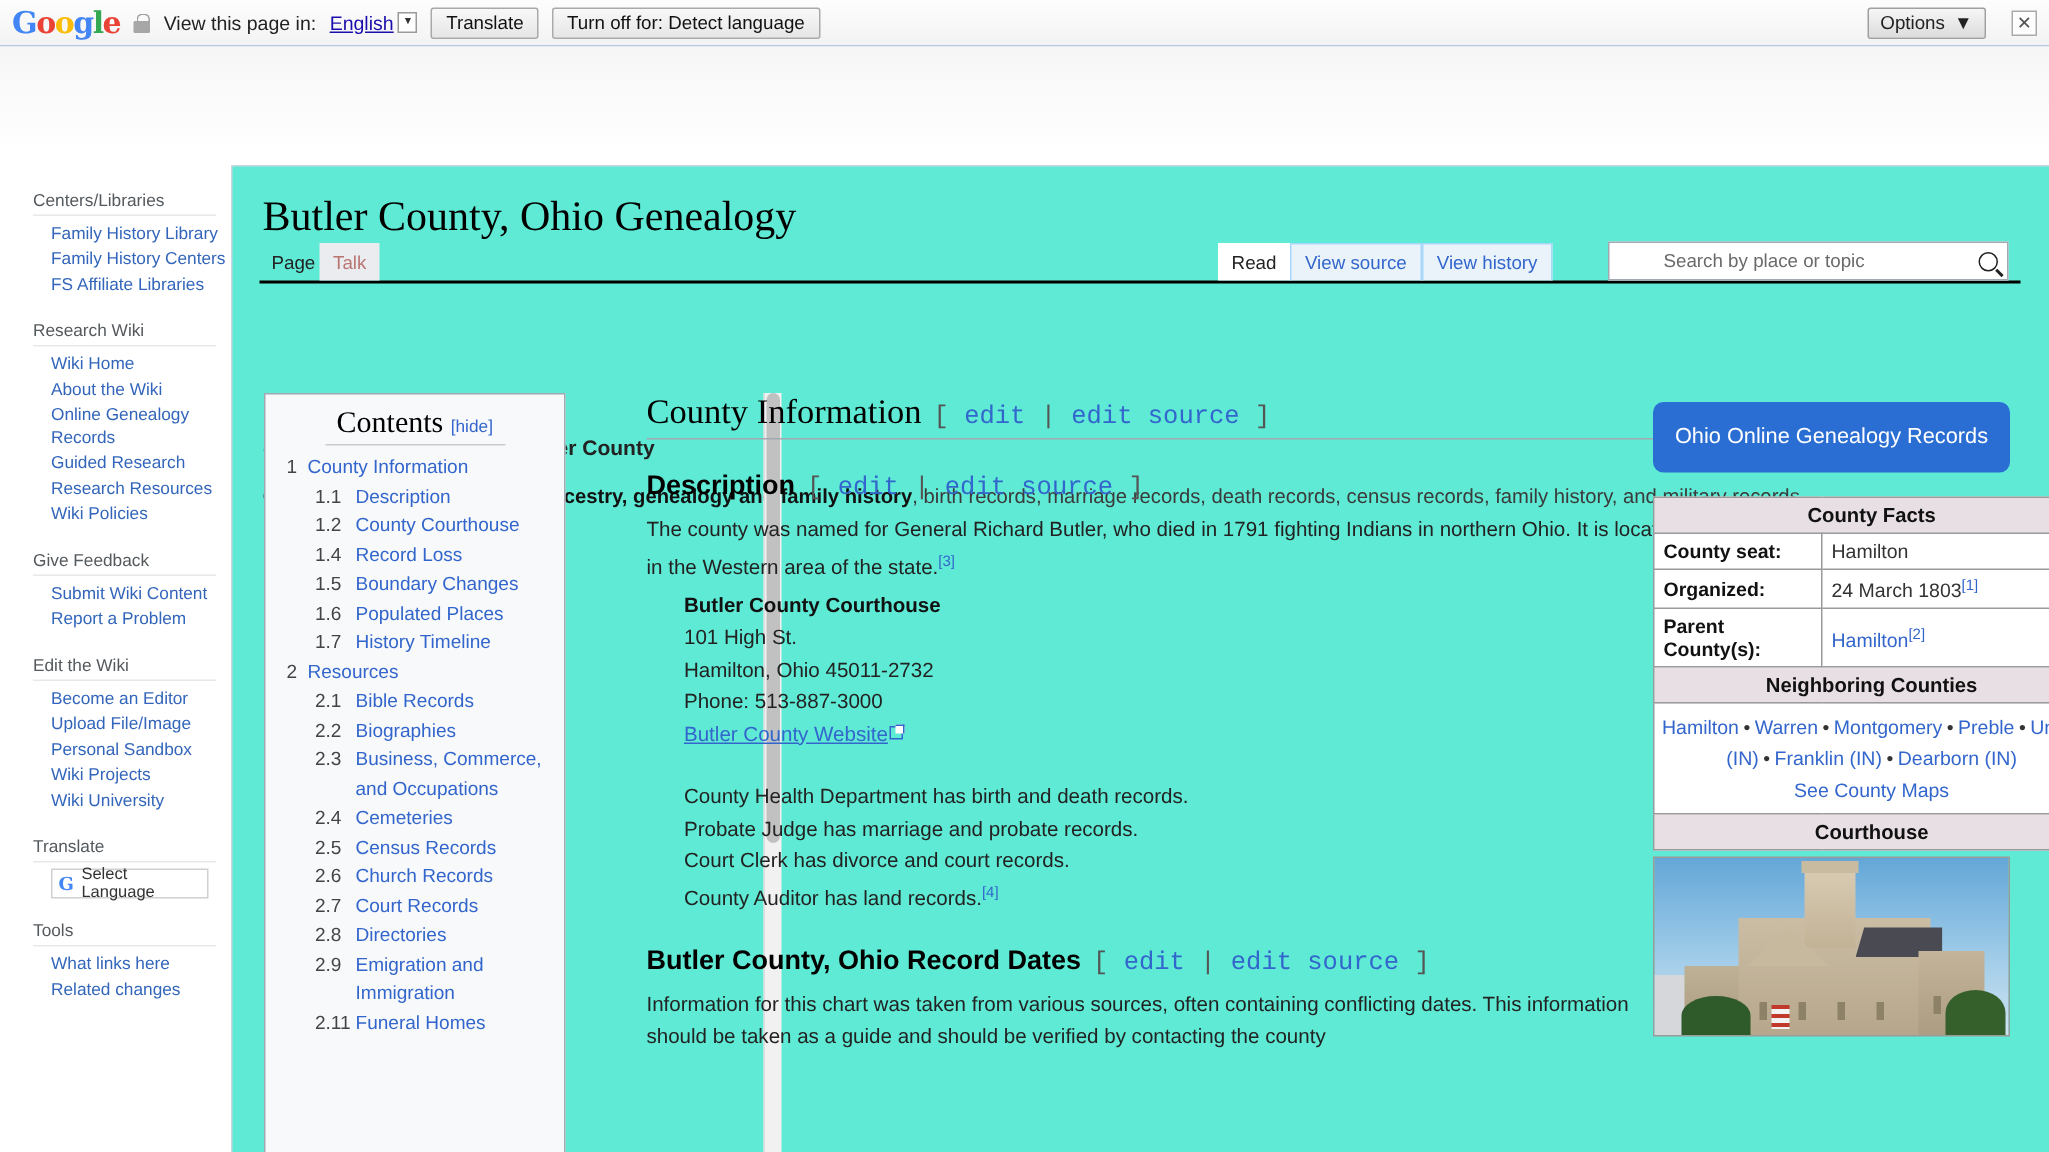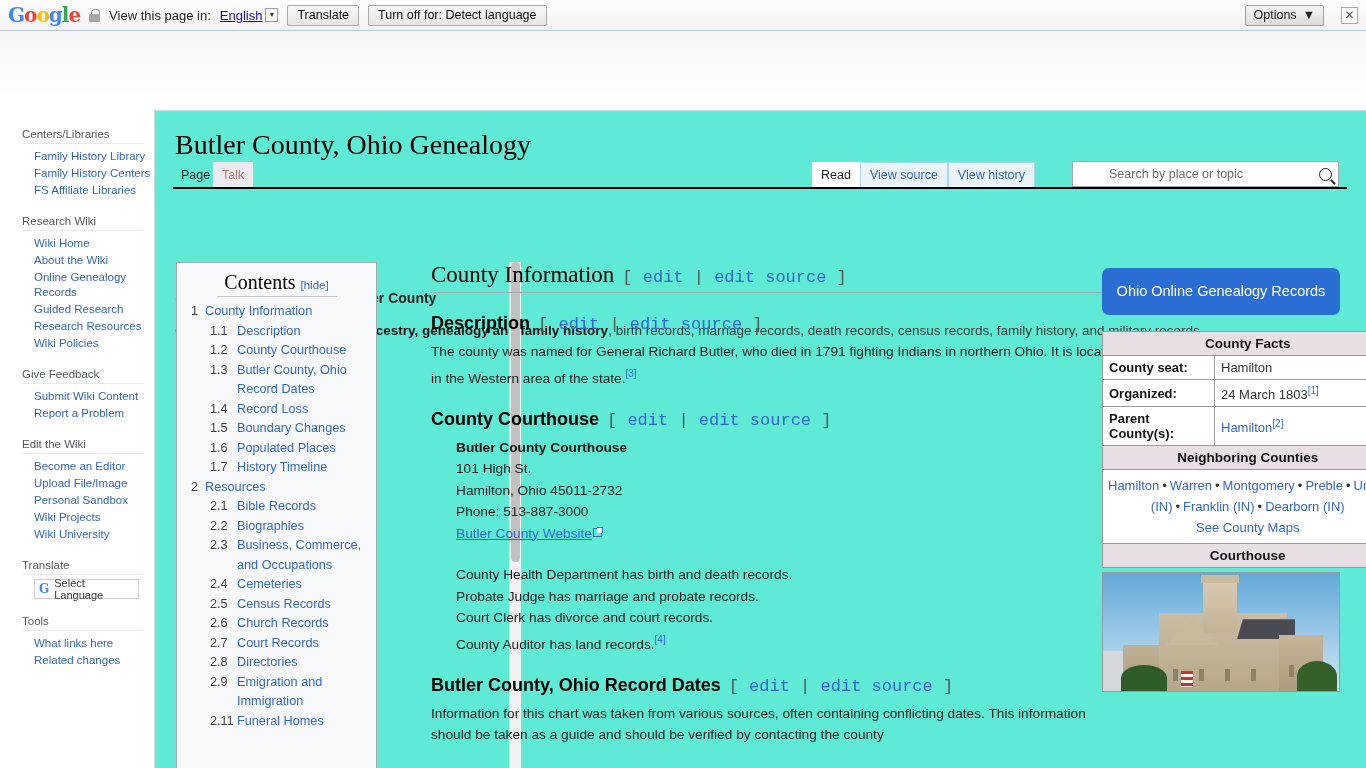--- a/index.html
+++ b/index.html
@@ -312,24 +312,20 @@
       </div>
     <div class="toc-row lvl2">
         <span class="toc-n">1.1</span>
         <span class="toc-t">Description</span>
       </div>
     <div class="toc-row lvl2">
         <span class="toc-n">1.2</span>
         <span class="toc-t">County Courthouse</span>
       </div>
     <div class="toc-row lvl2">
-        <span class="toc-n">1.3</span>
-        <span class="toc-t">Butler County, Ohio Record Dates</span>
-      </div>
-    <div class="toc-row lvl2">
         <span class="toc-n">1.4</span>
         <span class="toc-t">Record Loss</span>
       </div>
     <div class="toc-row lvl2">
         <span class="toc-n">1.5</span>
         <span class="toc-t">Boundary Changes</span>
       </div>
     <div class="toc-row lvl2">
         <span class="toc-n">1.6</span>
         <span class="toc-t">Populated Places</span>
@@ -393,23 +389,20 @@
       <span>County Information</span><span class="editlinks">[&nbsp;<a href="#">edit</a> | <a href="#">edit source</a>&nbsp;]</span>
     </h2>
 
     <h3 class="sub">
       <span>Description</span><span class="editlinks">[&nbsp;<a href="#">edit</a> | <a href="#">edit source</a>&nbsp;]</span>
     </h3>
     <p class="body">
       <span>The county was named for General Richard Butler, who died in 1791 fighting Indians in northern Ohio. It is located in the Western area of the state.</span><sup><a href="#">[3]</a></sup>
     </p>
 
-    <h3 class="sub">
-      <span>County Courthouse</span><span class="editlinks">[&nbsp;<a href="#">edit</a> | <a href="#">edit source</a>&nbsp;]</span>
-    </h3>
 
     <div class="addr">
       <b>Butler County Courthouse</b><br>
       <span>101 High St.</span><br>
       <span>Hamilton, Ohio 45011-2732</span><br>
       <span>Phone: 513-887-3000</span><br>
       <a href="#" class="extlink">Butler County Website</a><span class="exticon"></span>
     </div>
 
     <div style="height:20px"></div>

